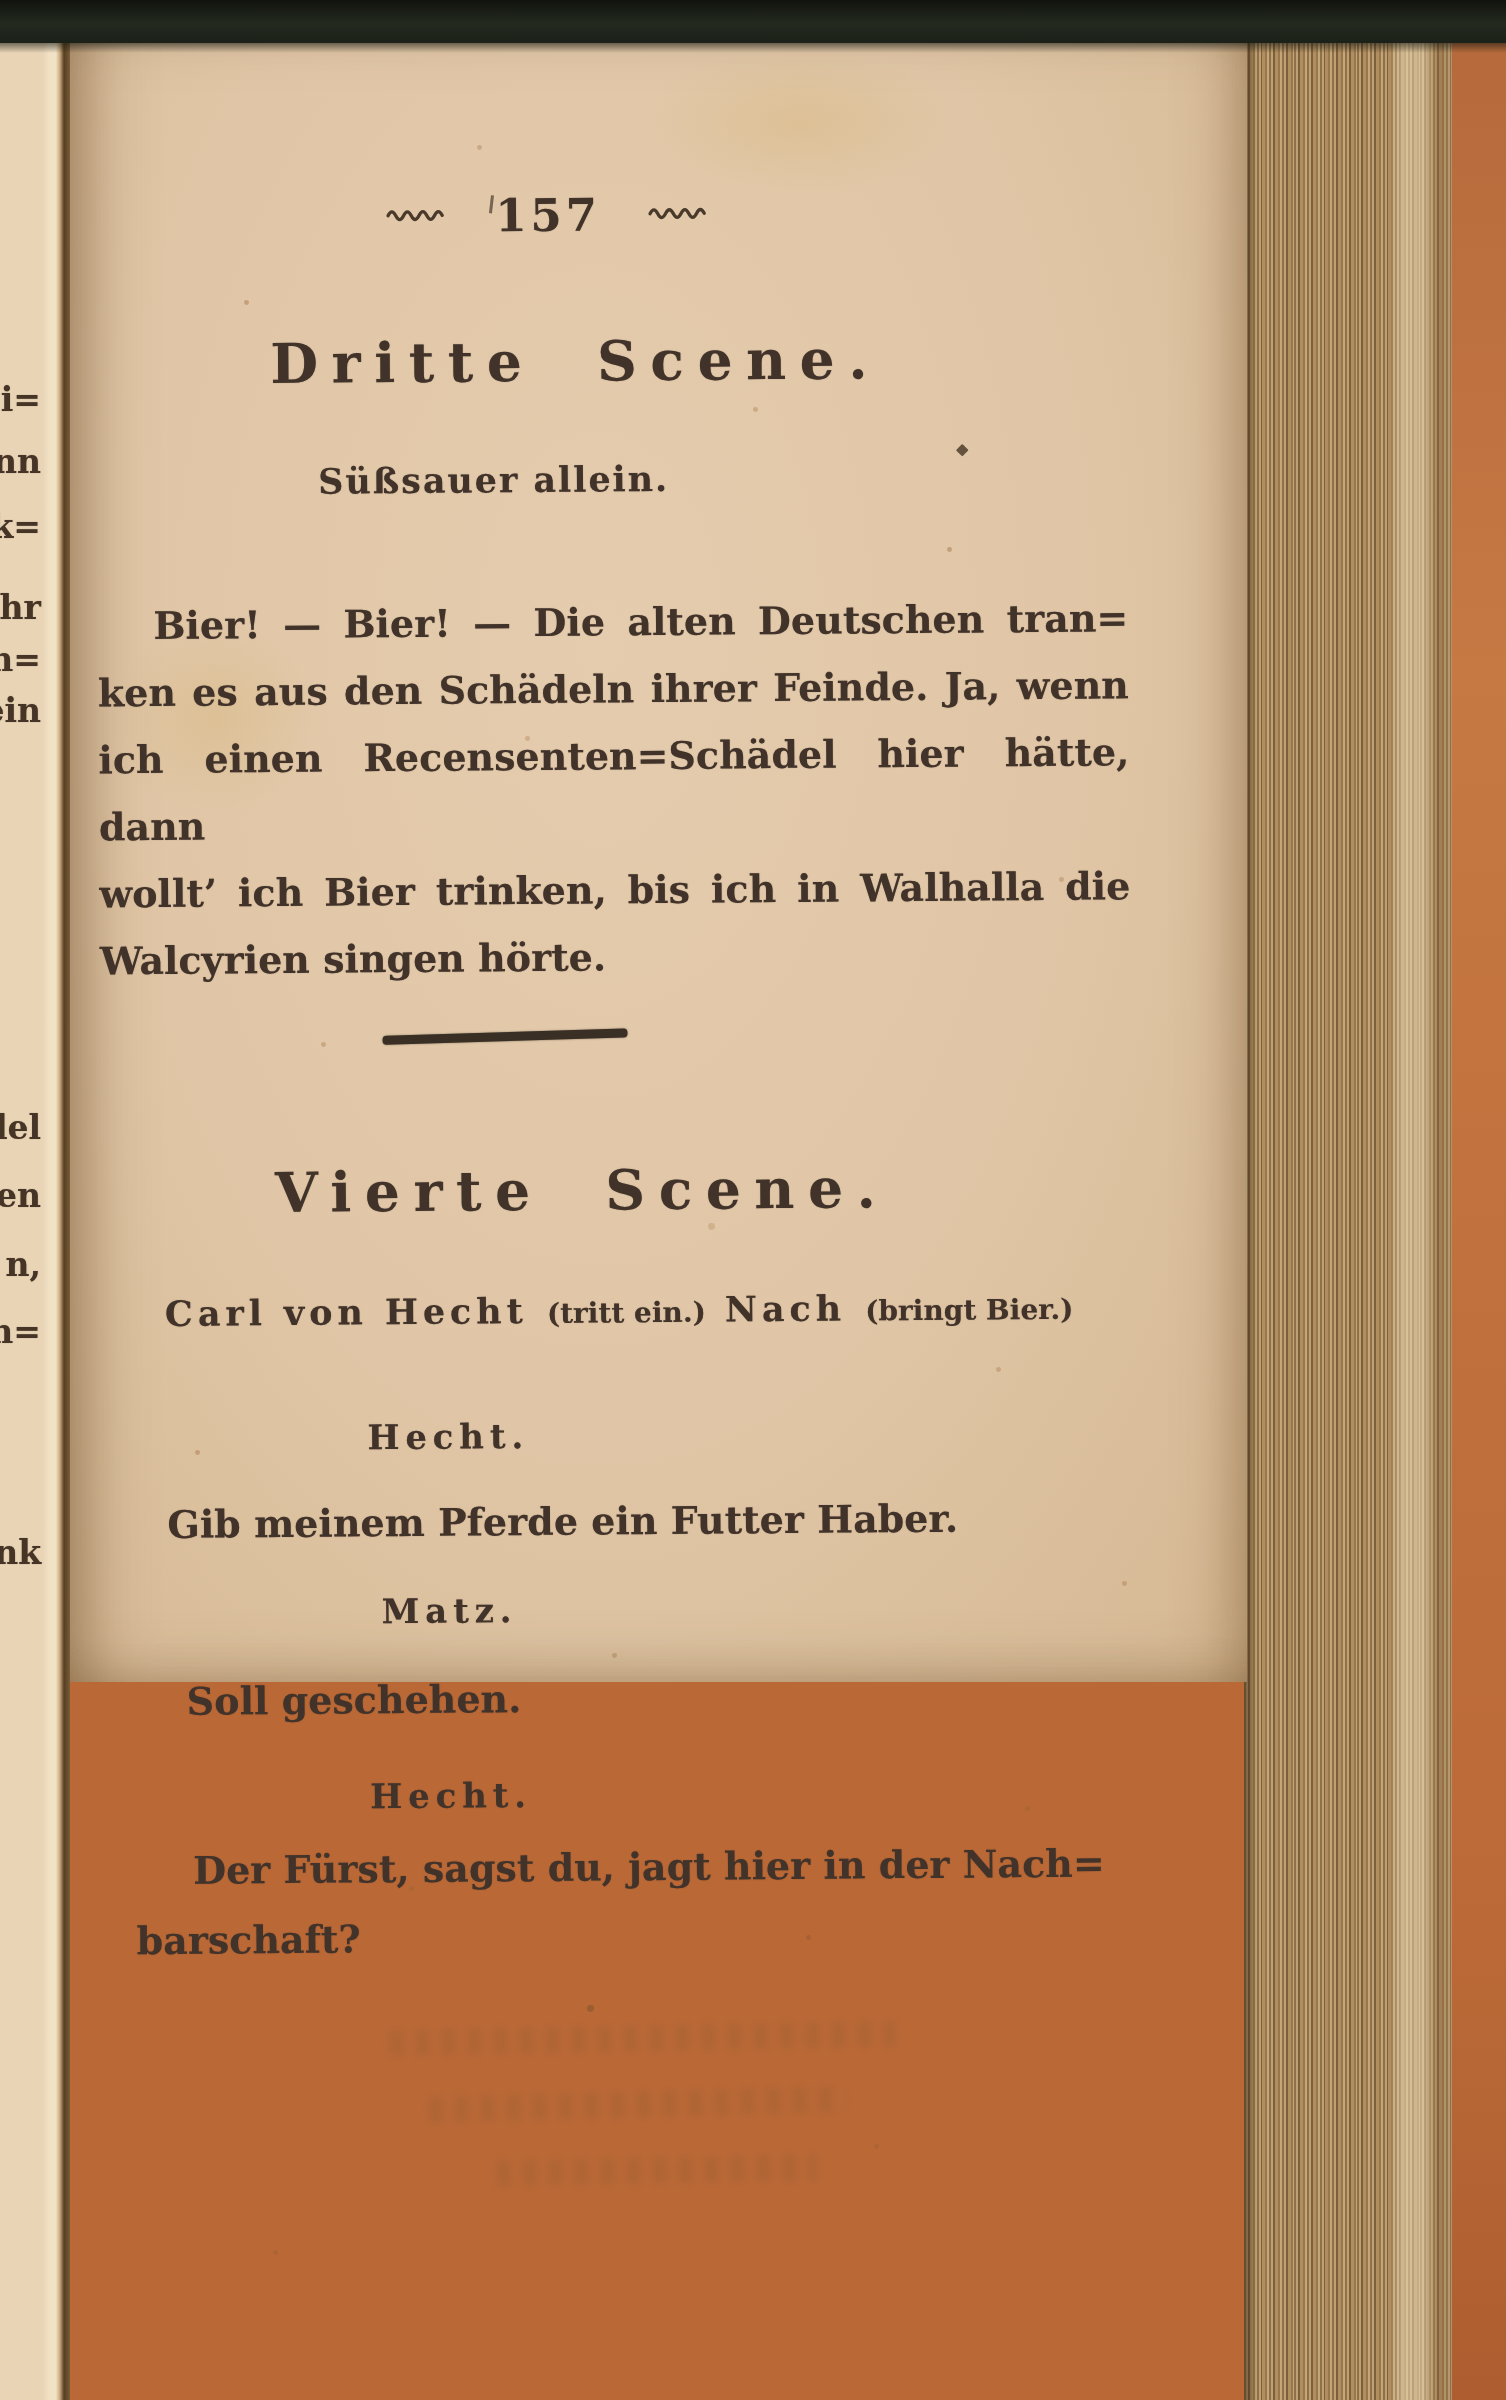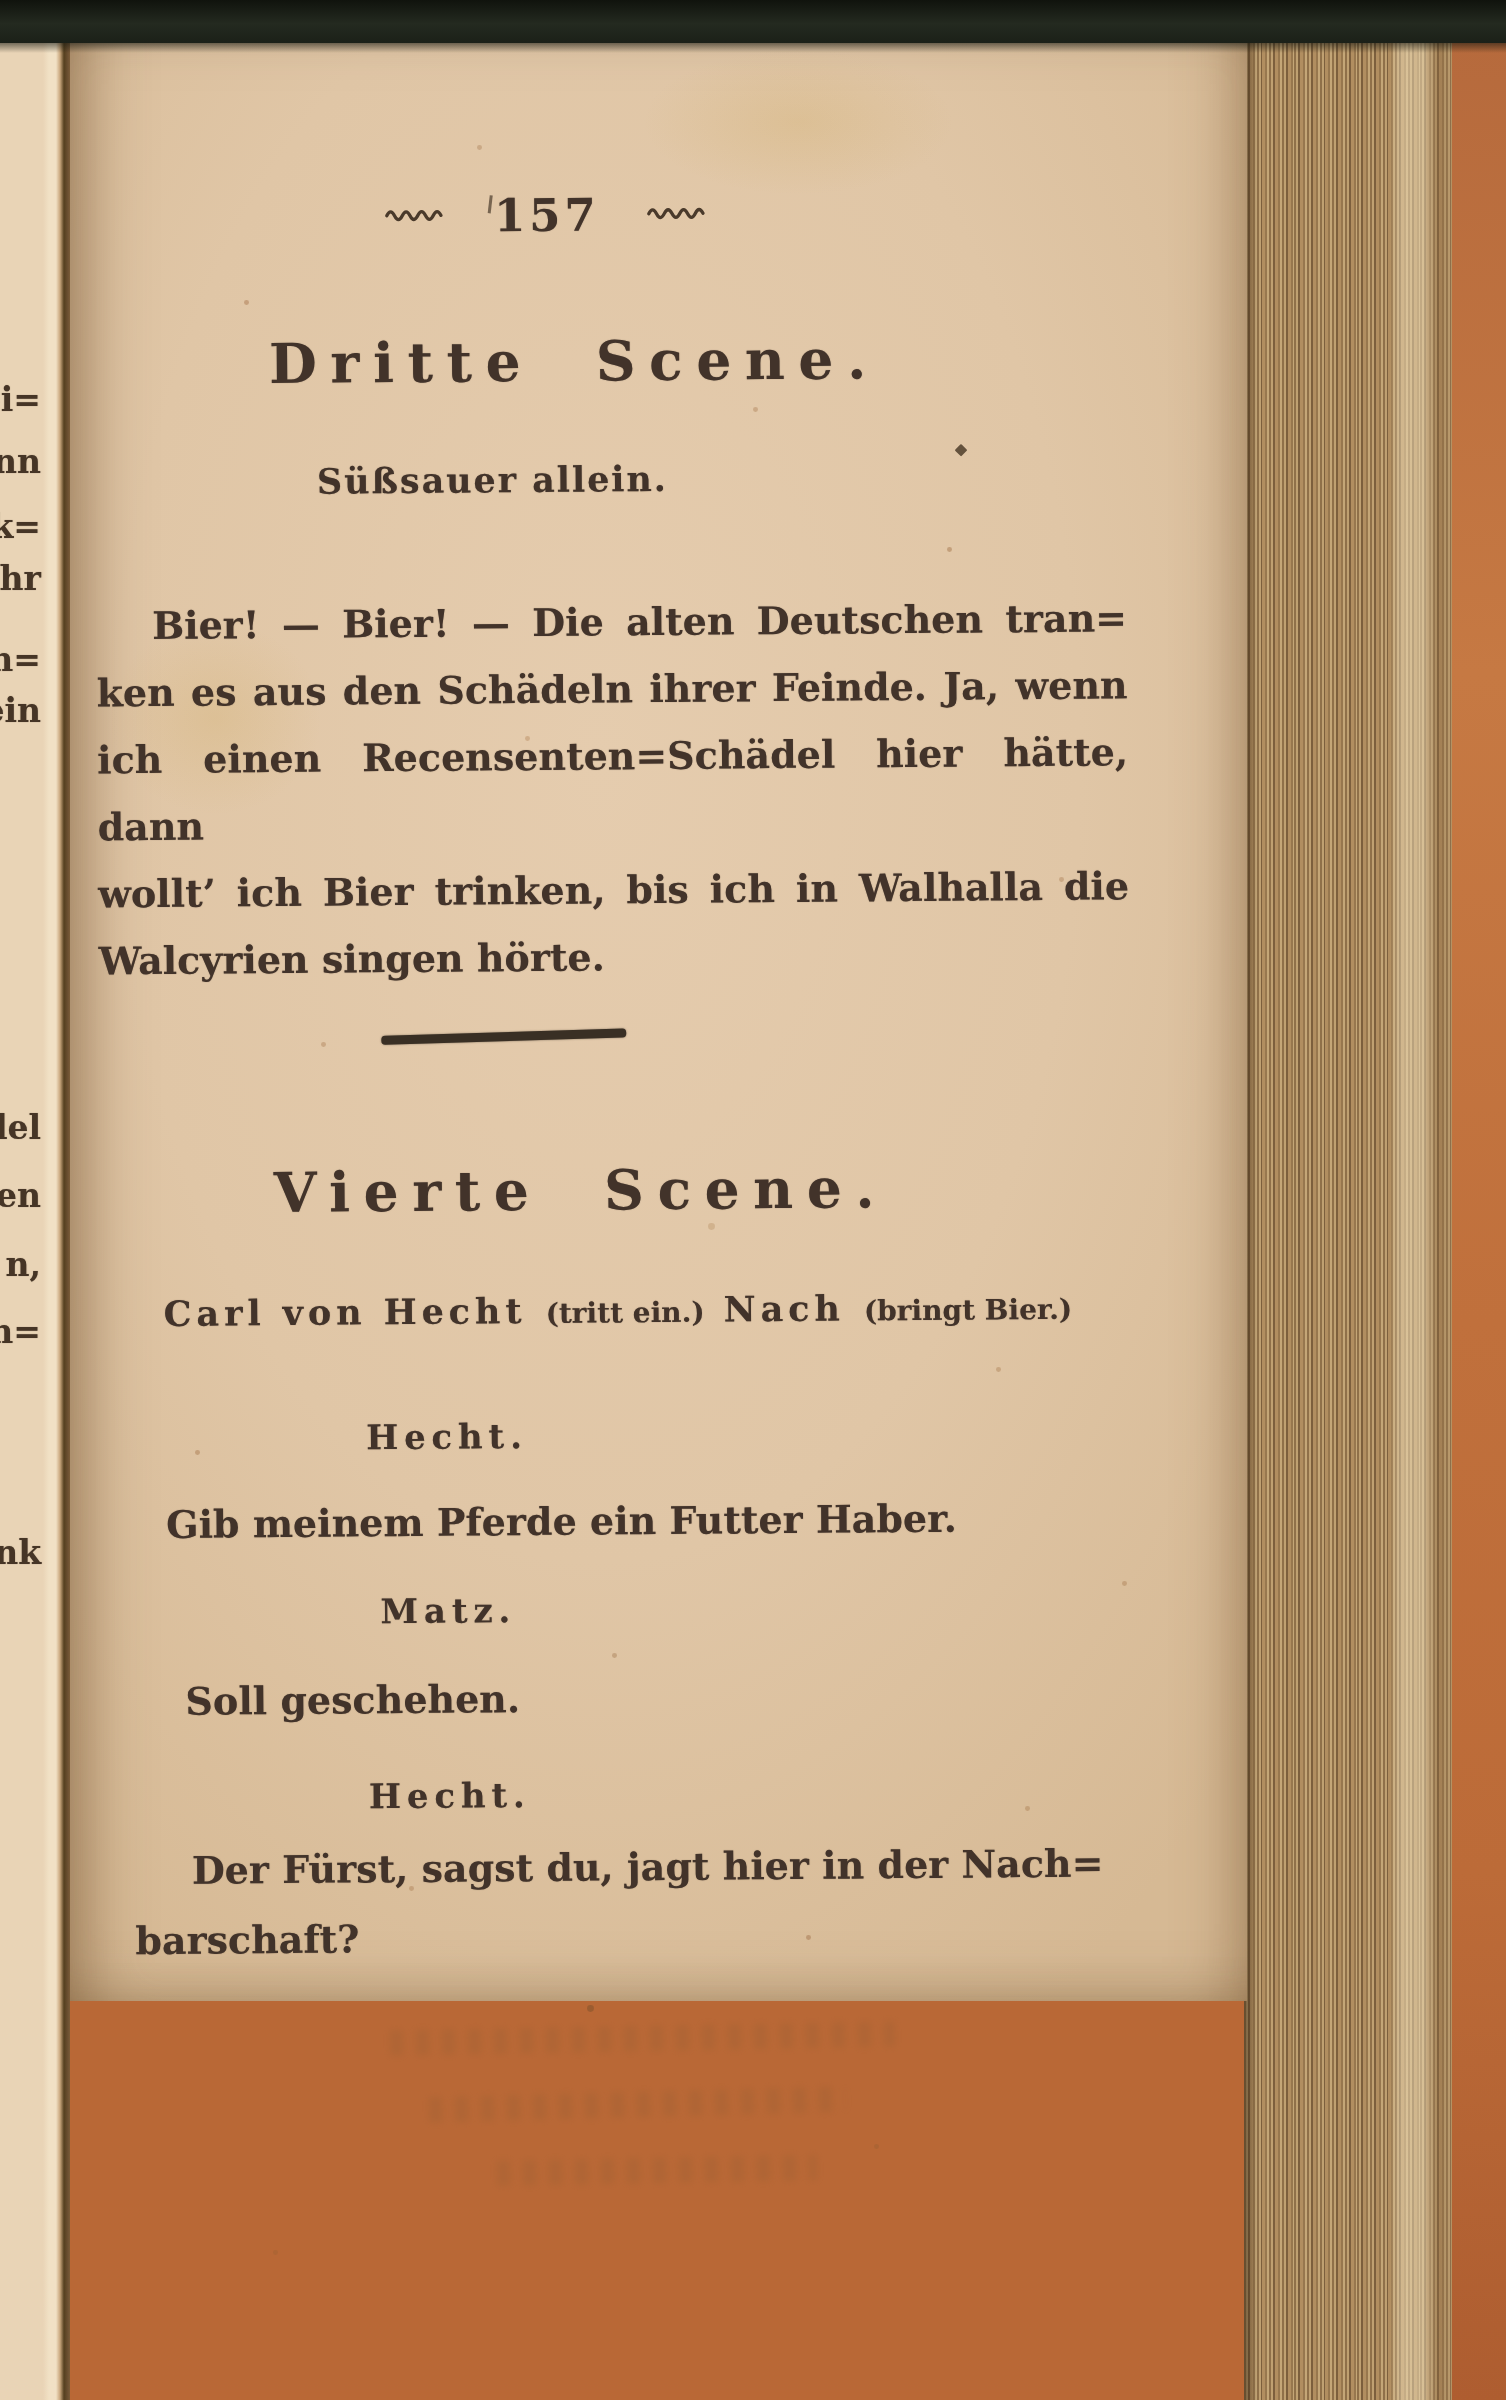--- a/index.html
+++ b/index.html
@@ -39,21 +39,21 @@
     position:absolute; left:0; top:0; width:100%; height:43px;
     background:linear-gradient(180deg,#10130d,#242a20 55%,#1b2018);
   }
   .binding::after {
     content:""; position:absolute; left:0; top:43px; width:100%; height:9.7px;
     background:linear-gradient(180deg, rgba(20,22,15,.55), rgba(20,22,15,0));
   }
 
   
   .main-page {
-    position:absolute; left:70px; top:0; width:1177px; height:2001px;
+    position:absolute; left:70px; top:0; width:1177px; height:1682px;
     background:radial-gradient(ellipse 873px 1456px at 45% 38%, #e5ccae 0%, #e0c6a6 55%, #d6b994 100%);
     box-shadow:
       inset 47px 0 63px -31px rgba(110,75,40,.5),
       inset -41px 0 63px -31px rgba(120,85,45,.45),
       inset 0 53px 68px -44px rgba(80,60,35,.55),
       inset 0 -44px 68px -49px rgba(110,80,45,.35);
   }
 
   .stain {
     position:absolute; border-radius:50%;
@@ -196,21 +196,21 @@
       <div class="bodyline" style="top:1844px; left:115px;">Der Fürst, sagst du, jagt hier in der Nach=</div>
       <div class="bodyline" style="top:1914px; left:58px;">barschaft?</div>
 
     </div>
   </div>
 
   <div class="left-sliver">
     <div class="fragment" style="top:380px;">ei=</div>
     <div class="fragment" style="top:442px;">nn</div>
     <div class="fragment" style="top:507px;">ck=</div>
-    <div class="fragment" style="top:559px;">hr</div>
+    <div class="fragment" style="top:588px;">hr</div>
     <div class="fragment" style="top:640px;">n=</div>
     <div class="fragment" style="top:691px;">ein</div>
     <div class="fragment" style="top:1108px;">del</div>
     <div class="fragment" style="top:1176px;">ken</div>
     <div class="fragment" style="top:1245px;">n,</div>
     <div class="fragment" style="top:1312px;">an=</div>
     <div class="fragment" style="top:1533px;">änk</div>
   </div>
 
   <div class="binding"></div>

